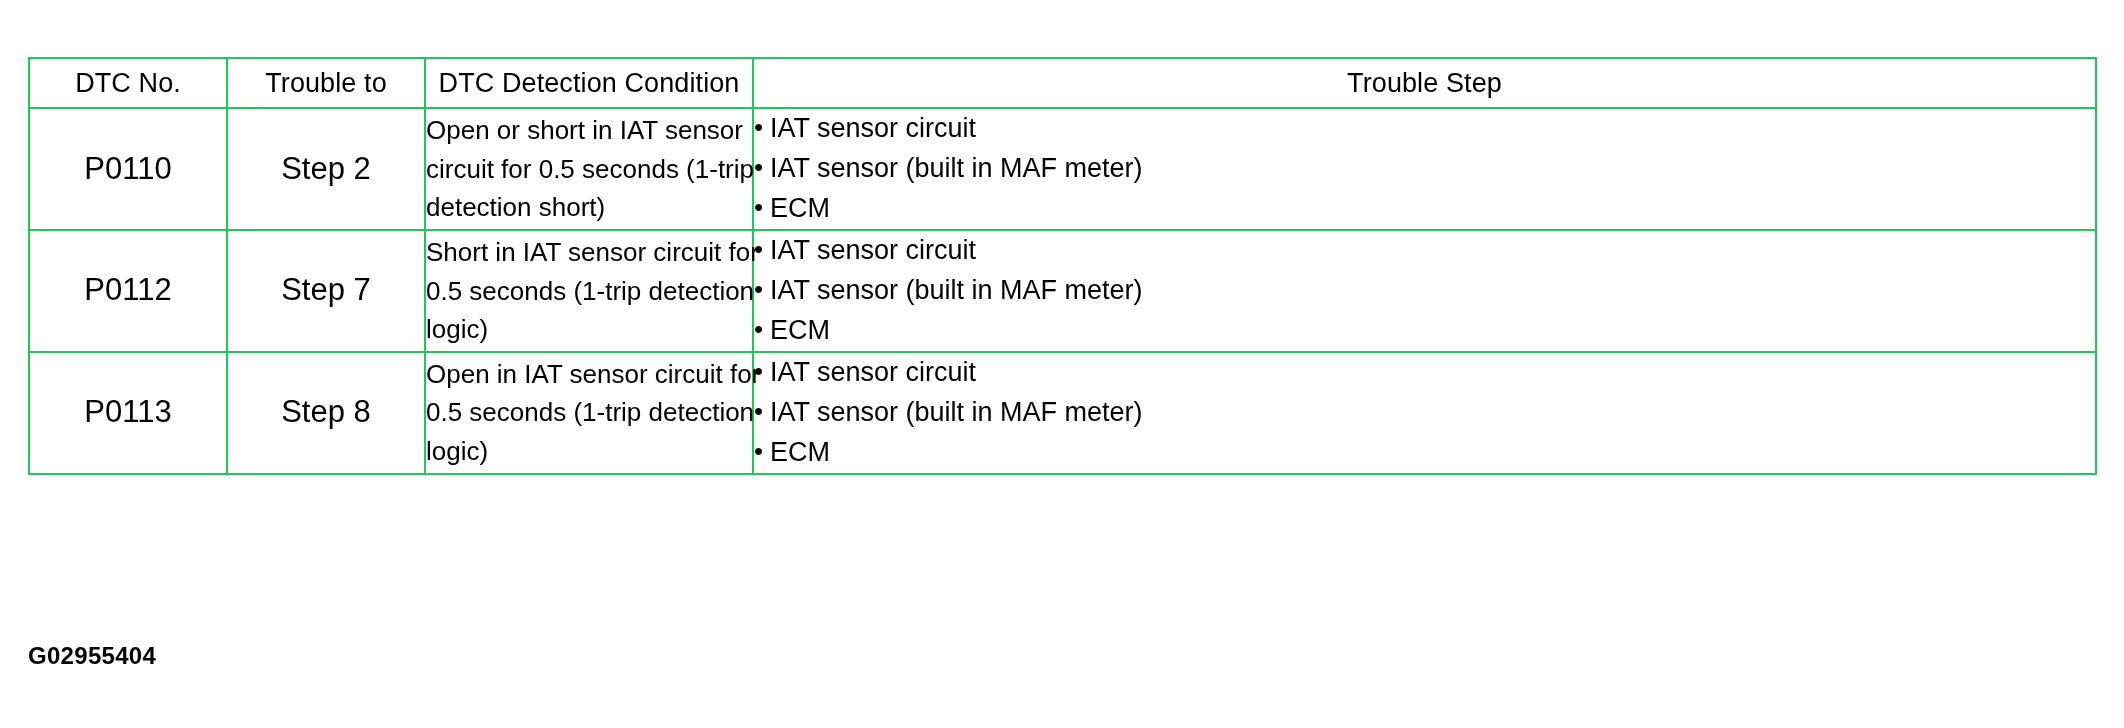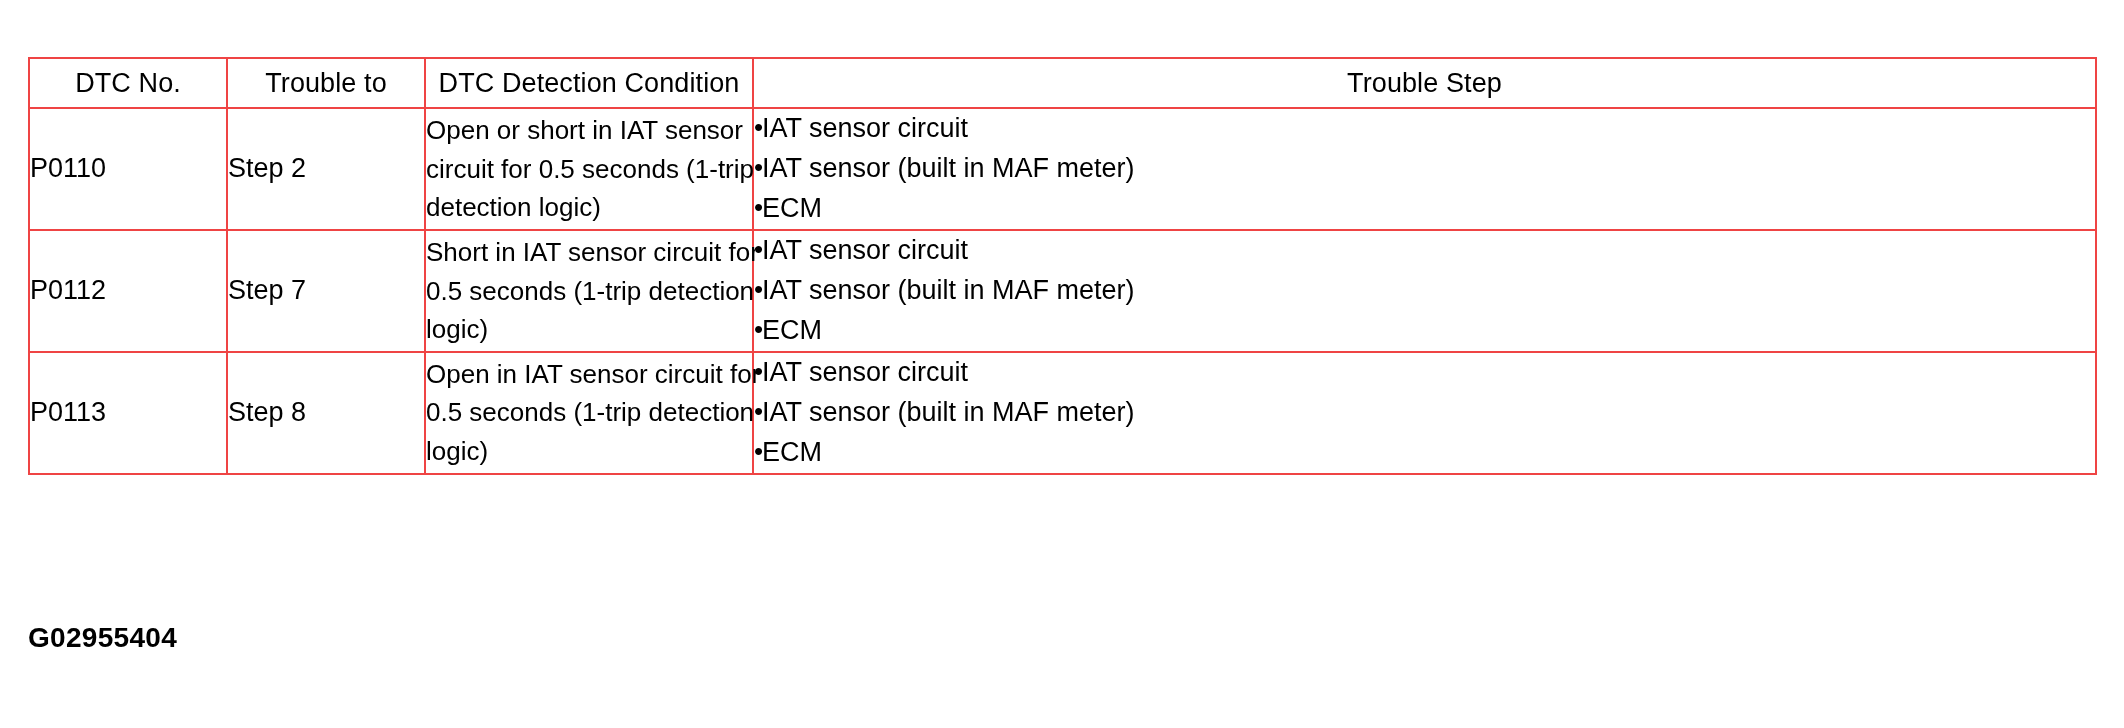--- a/index.html
+++ b/index.html
@@ -28,21 +28,21 @@
     left: 28px;
     top: 57px;
     width: 2067px;
     border-collapse: collapse;
     table-layout: fixed;
     background: #ffffff;
   }
 
   .dtc-table td,
   .dtc-table th {
-    border: 2px solid #ef4444;
+    border: 2px solid #22c55e;
     padding: 0;
     vertical-align: middle;
     font-weight: normal;
     background: #ffffff;
   }
 
   
   .dtc-table {
     outline: none;
   }
@@ -62,21 +62,22 @@
     height: 48px;
     text-align: center;
     font-size: 27px;
     line-height: 48px;
     letter-spacing: 0.1px;
     white-space: nowrap;
   }
 
   
   .cell-center {
-    font-size: 27px;
+    text-align: center;
+    font-size: 31px;
     line-height: 1.25;
   }
   .cell-cond {
     text-align: left;
     font-size: 26px;
     line-height: 1.48;
     padding: 14px 10px 14px 12px;
     vertical-align: top;
   }
   .cell-area {
@@ -89,38 +90,38 @@
 
   .cond-line { display: block; white-space: nowrap; }
 
   .bullet-list {
     margin: 0;
     padding: 0;
     list-style: none;
   }
   .bullet-list li {
     position: relative;
-    padding-left: 8px;
+    padding-left: 16px;
     white-space: nowrap;
   }
   .bullet-list li::before {
     content: "\2022";
     position: absolute;
     left: 0;
     top: -1px;
     font-size: 26px;
     line-height: inherit;
   }
 
   
   .fig-id {
     position: absolute;
     left: 28px;
-    top: 622px;
-    font-size: 28px;
+    top: 642px;
+    font-size: 24px;
     font-weight: bold;
     letter-spacing: 0.3px;
     white-space: nowrap;
   }
 </style>
 </head>
 <body>
 
 <div class="page">
 
@@ -142,21 +143,21 @@
     </thead>
 
     <tbody>
 
       <tr>
         <td class="cell-center frame-left">P0110</td>
         <td class="cell-center">Step 2</td>
         <td class="cell-cond">
           <span class="cond-line">Open or short in IAT sensor</span>
           <span class="cond-line">circuit for 0.5 seconds (1-trip</span>
-          <span class="cond-line">detection logic)</span>
+          <span class="cond-line">detection short)</span>
         </td>
         <td class="cell-area frame-right">
           <ul class="bullet-list">
             <li>IAT sensor circuit</li>
             <li>IAT sensor (built in MAF meter)</li>
             <li>ECM</li>
           </ul>
         </td>
       </tr>
 

